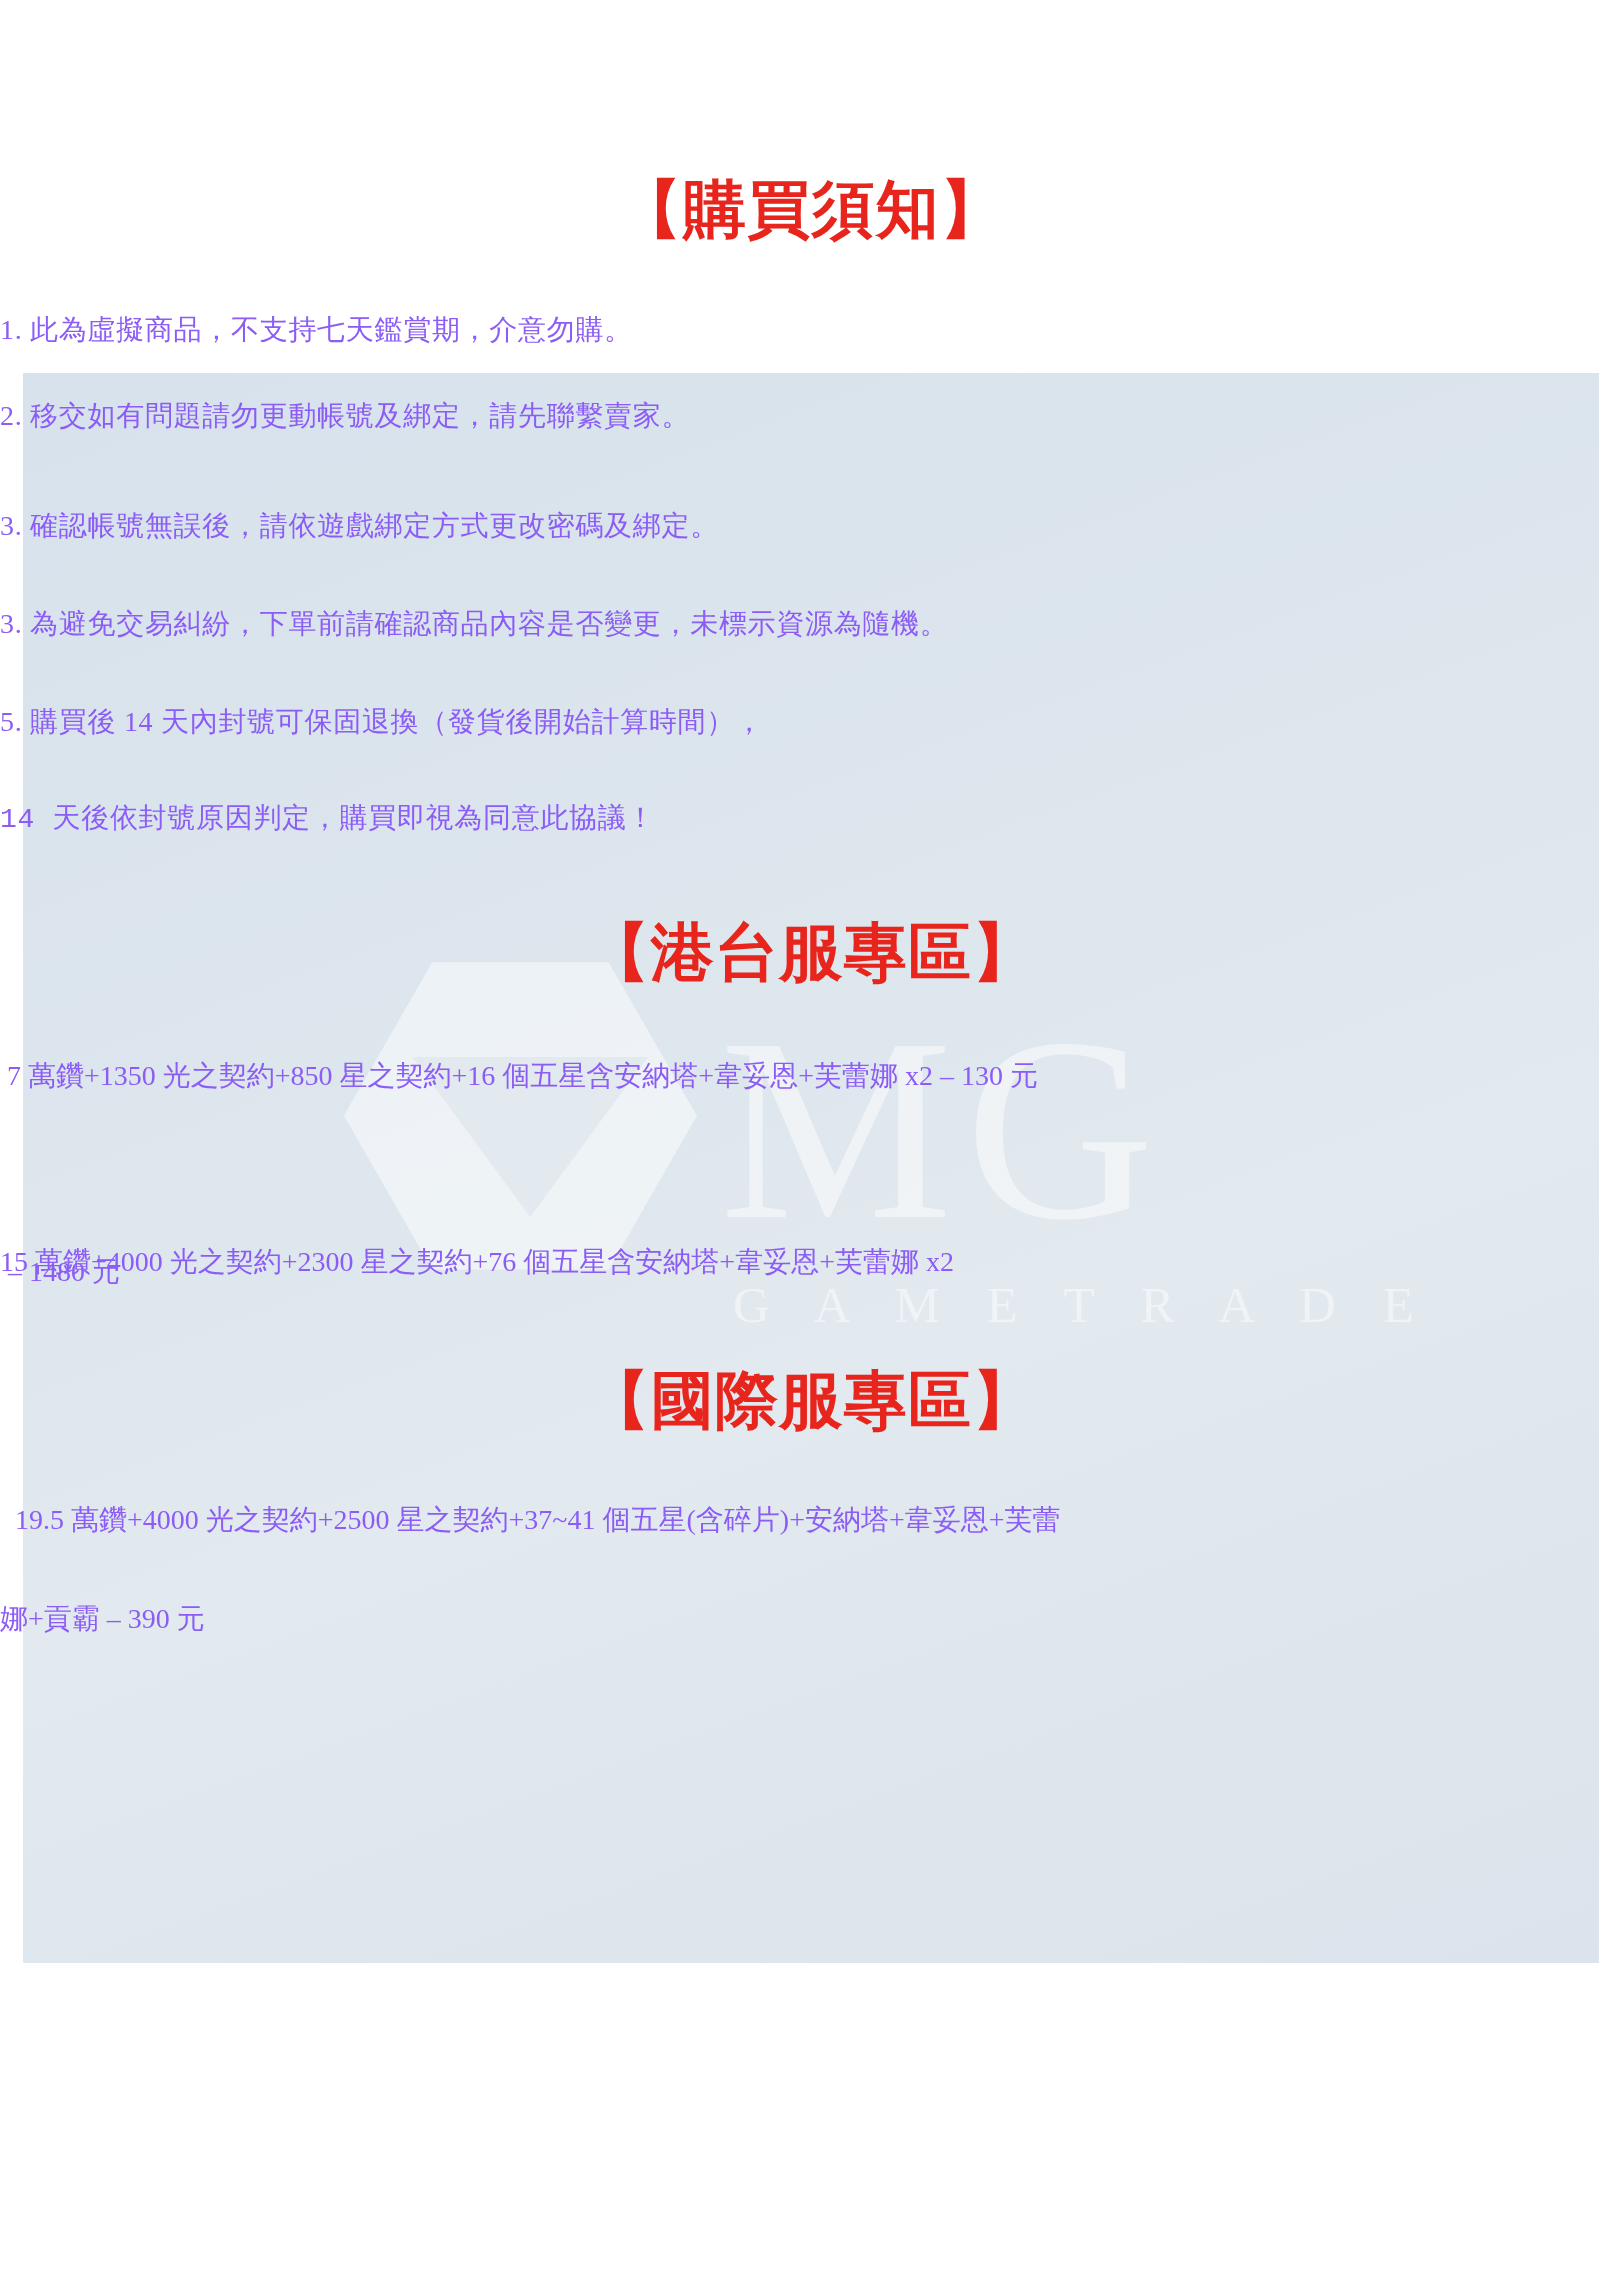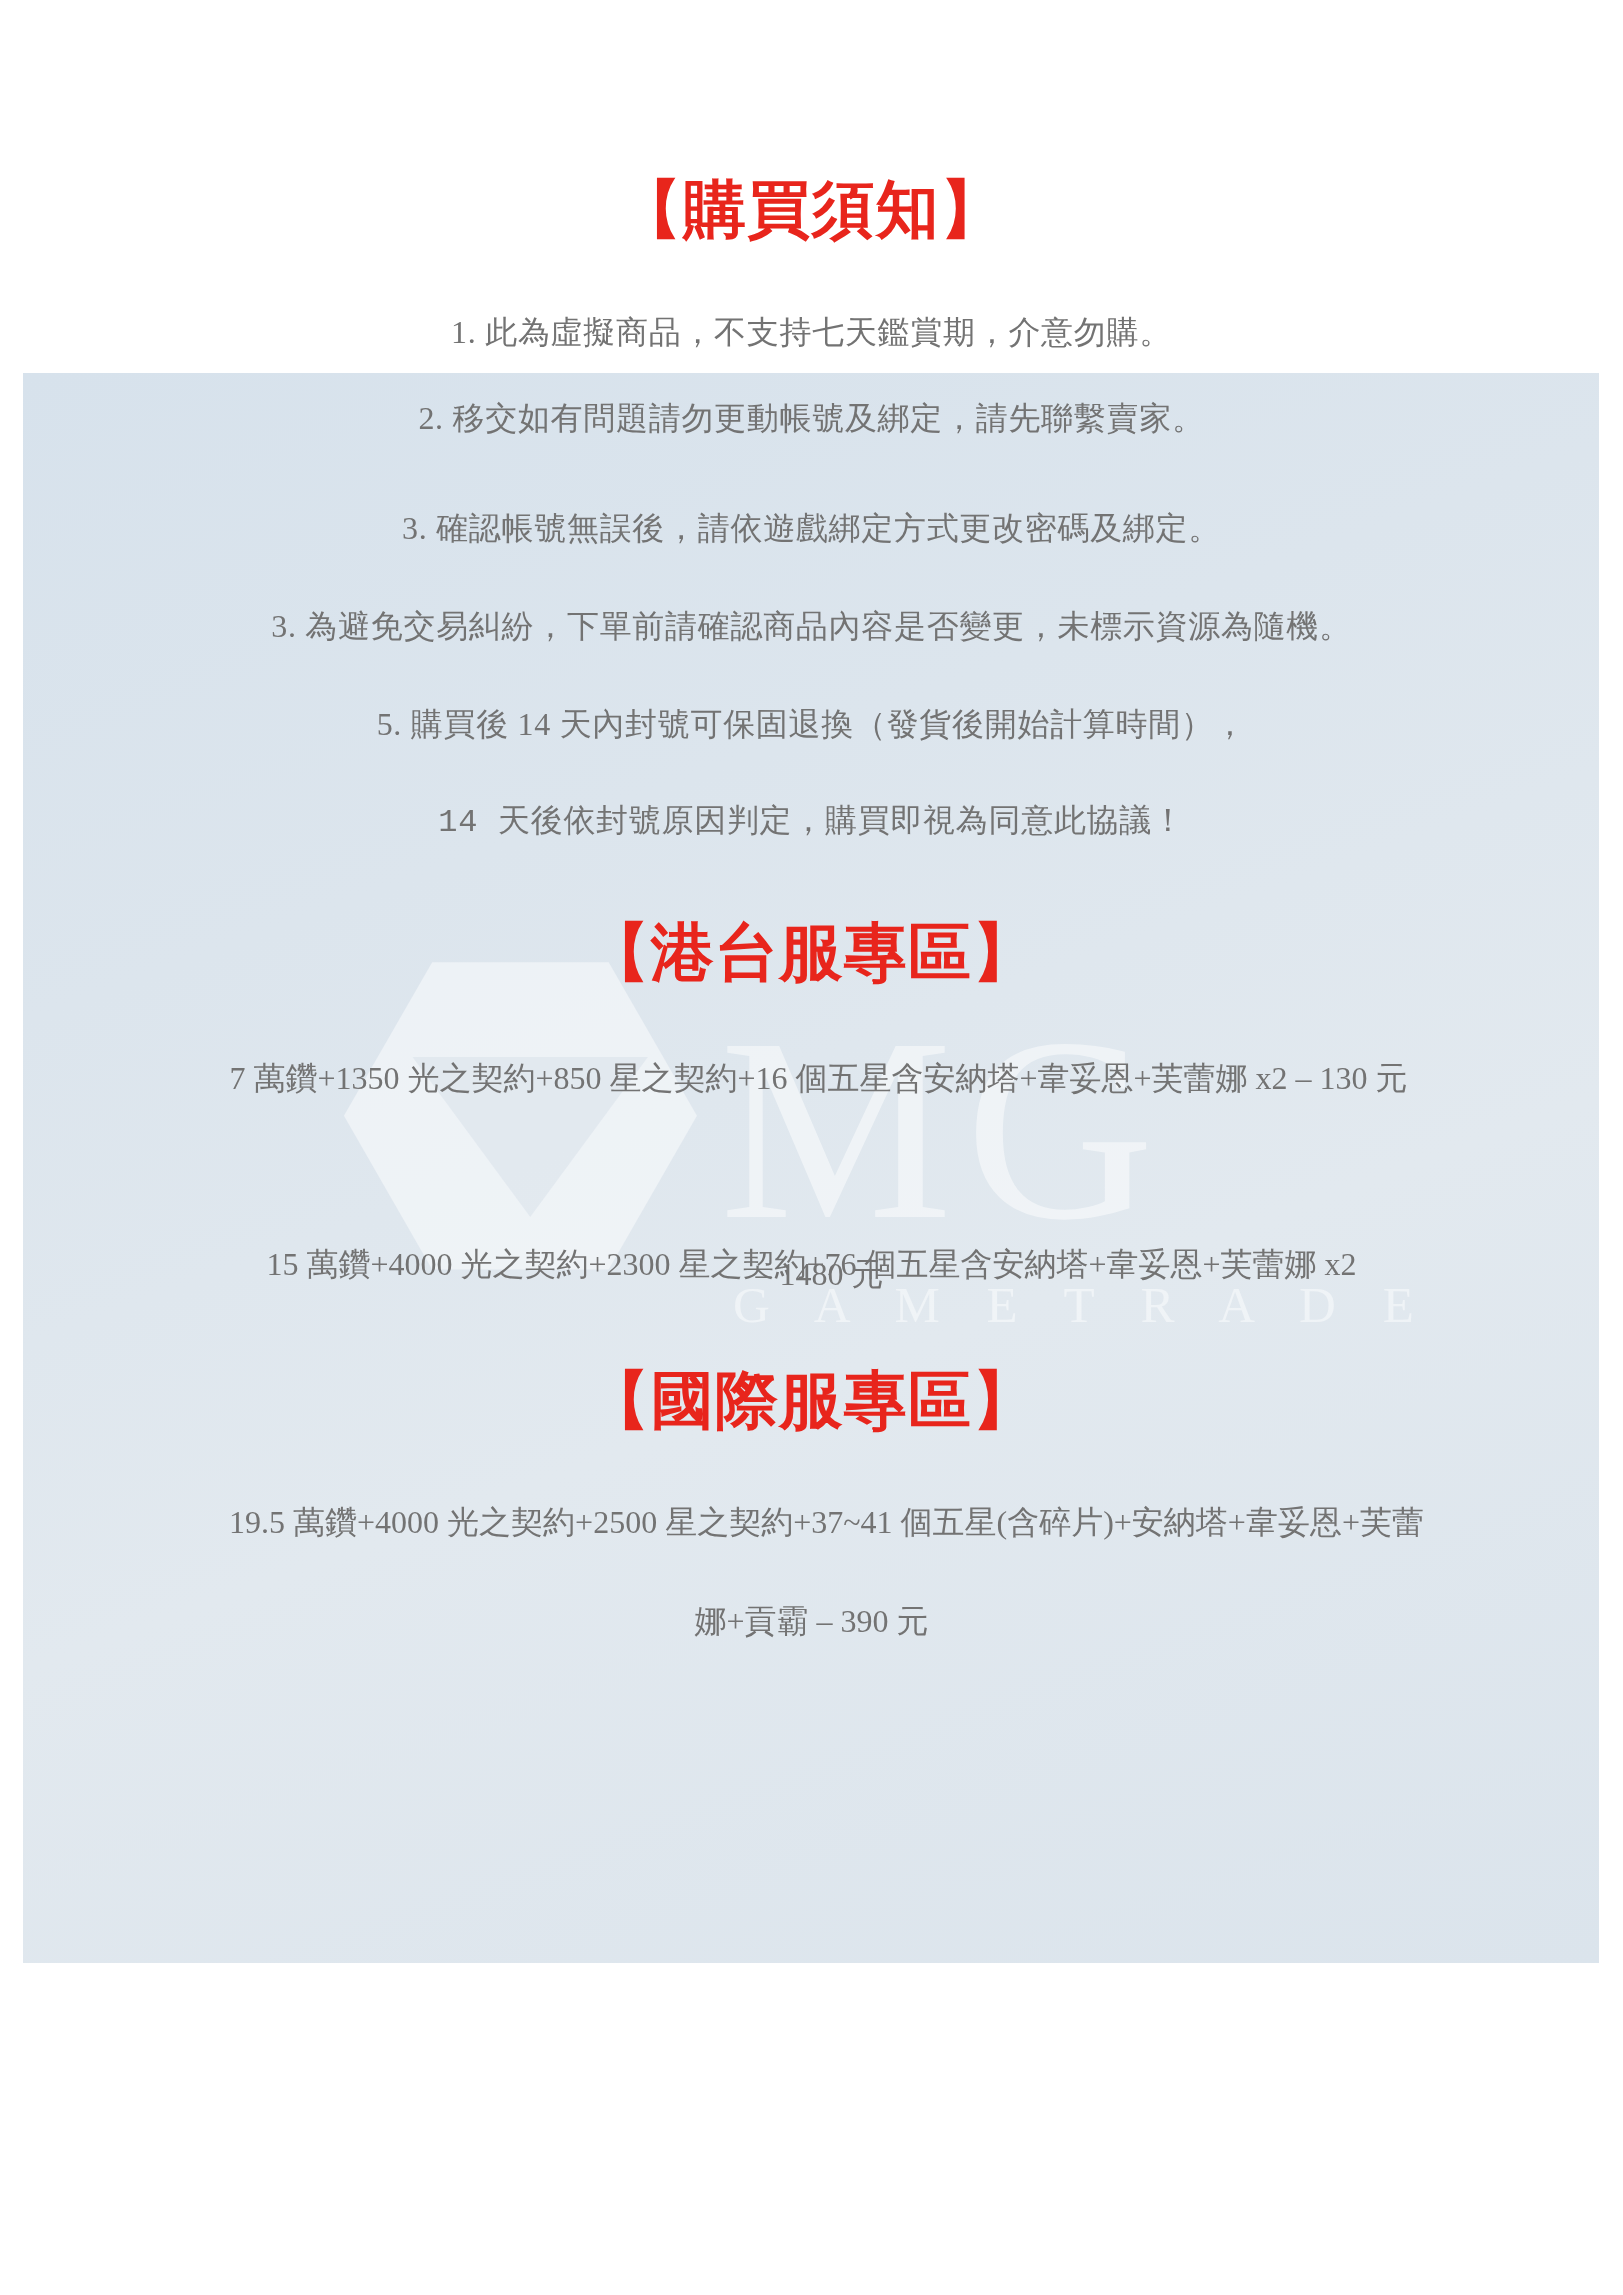--- a/index.html
+++ b/index.html
@@ -50,24 +50,24 @@
   .heading {
     text-align: center;
     color: #e8251c;
     font-size: 63px;
     font-weight: 700;
     letter-spacing: 1.3px;
     font-family: "Liberation Serif", "DejaVu Serif", serif;
   }
 
   .line {
-    text-align: center;
-    font-size: 32px;
+    text-align: left;
+    font-size: 28px;
     line-height: 1.55;
-    color: #737373;
+    color: #8b5cf6;
     letter-spacing: 0.7px;
     white-space: nowrap;
   }
 
   .line.tight { letter-spacing: 0px; }
 
   .block { position: absolute; width: 100%; }
 
   
   #h-notice      { top: 167px; }

